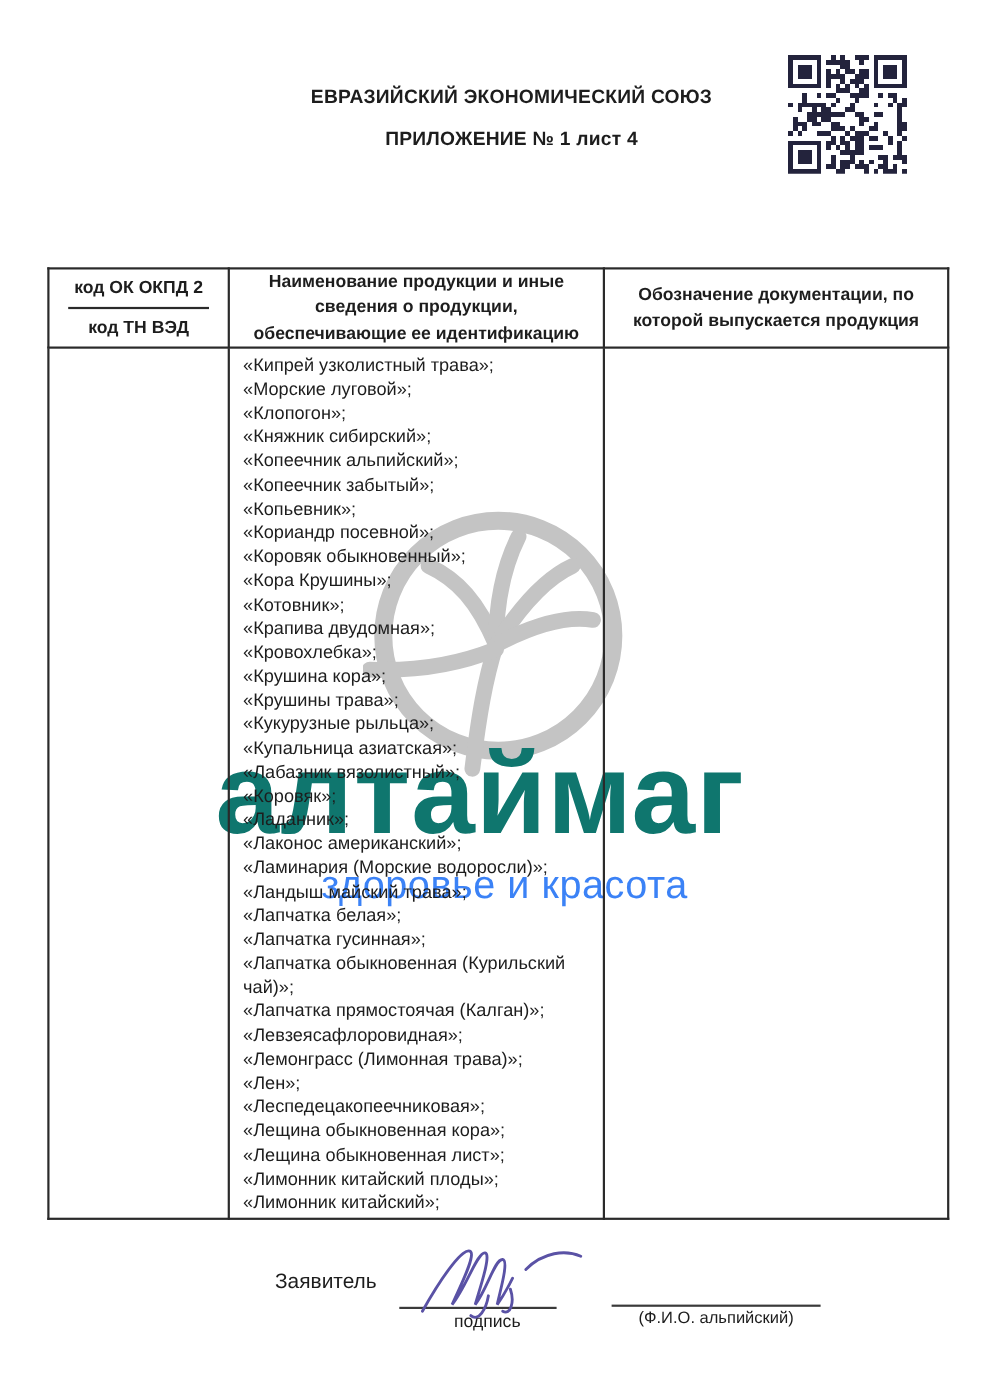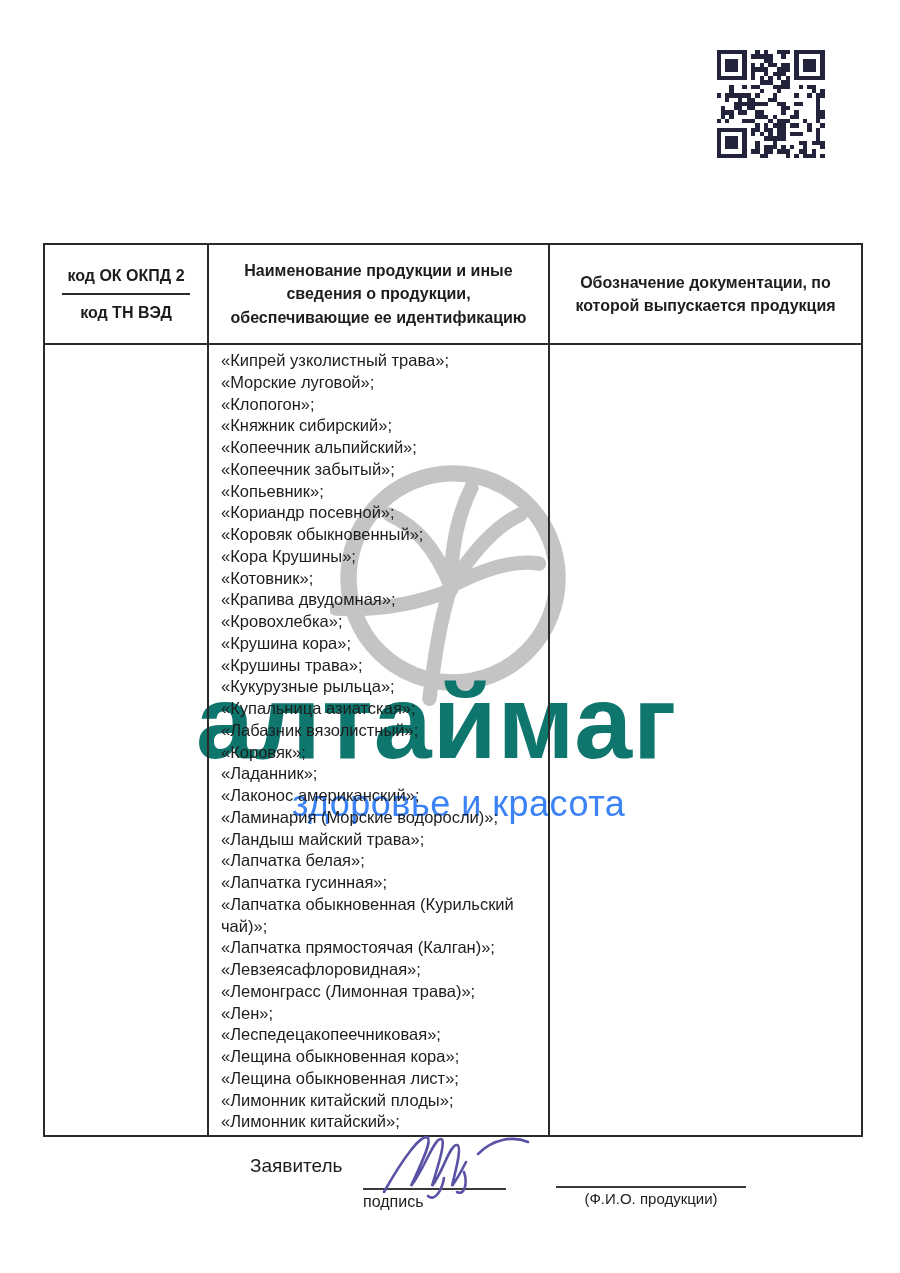--- a/index.html
+++ b/index.html
@@ -33,39 +33,41 @@
     font-size:36px;color:#3b82f6;letter-spacing:.5px;white-space:nowrap;
   }
   
   table.doc{
     position:absolute;left:43px;top:243px;width:818px;z-index:1;
     border-collapse:collapse;table-layout:fixed;
   }
   table.doc td{border:2px solid #2a2a2a;}
   td.th{
     height:70px;vertical-align:middle;text-align:center;
-    font-weight:bold;font-size:16px;line-height:1.45;padding:14px 8px;
+    font-weight:bold;font-size:16px;line-height:1.45;padding:0 8px;
   }
   .frac-line{border-top:2px solid #2a2a2a;width:128px;margin:5px auto 6px auto;height:0;}
   td.body-cell{height:788px;vertical-align:top;}
   .products{padding:4px 8px 0 11px;font-size:16.5px;line-height:21.75px;}
   
   .applicant-label{position:absolute;left:250px;top:1155px;font-size:19px;z-index:1;}
   .sig-svg{position:absolute;left:378px;top:1126px;width:200px;height:78px;z-index:2;}
   .sig-line{position:absolute;left:363px;top:1188px;width:143px;border-top:2px solid #3a3a3a;z-index:1;}
-  .sig-caption{position:absolute;left:363px;top:1193px;width:160px;font-size:16px;z-index:1;}
+  .sig-caption{position:absolute;left:363px;top:1193px;width:160px;text-align:center;font-size:16px;z-index:1;}
   .name-block{position:absolute;left:545px;top:1146px;width:210px;text-align:center;font-size:16.5px;line-height:20px;z-index:1;}
   .name-line{position:absolute;left:556px;top:1186px;width:190px;border-top:2px solid #3a3a3a;z-index:1;}
   .name-caption{position:absolute;left:556px;top:1190px;width:190px;text-align:center;font-size:15px;z-index:1;}
 </style>
 </head>
 <body>
 
 <div class="page">
 
+  <div class="hdr-line hdr-line1">ЕВРАЗИЙСКИЙ ЭКОНОМИЧЕСКИЙ СОЮЗ</div>
+  <div class="hdr-line hdr-line2">ПРИЛОЖЕНИЕ № 1 лист 4</div>
 
   <svg class="qr" id="qr-svg" viewBox="0 0 25 25" shape-rendering="crispEdges">
       <rect x="0" y="0" width="1" height="1" fill="#23233c"></rect>
       <rect x="1" y="0" width="1" height="1" fill="#23233c"></rect>
       <rect x="2" y="0" width="1" height="1" fill="#23233c"></rect>
       <rect x="3" y="0" width="1" height="1" fill="#23233c"></rect>
       <rect x="4" y="0" width="1" height="1" fill="#23233c"></rect>
       <rect x="5" y="0" width="1" height="1" fill="#23233c"></rect>
       <rect x="6" y="0" width="1" height="1" fill="#23233c"></rect>
       <rect x="9" y="0" width="1" height="1" fill="#23233c"></rect>
@@ -441,15 +443,15 @@
       <path d="M6 66 C24 34 44 6 50 12 C54 17 40 44 33 60 C46 44 56 12 63 13 C69 14 58 46 54 60 C65 46 72 18 79 19 C85 20 76 50 74 60 C79 53 84 44 88 36"></path>
       <path d="M66 52 C64 64 57 76 50 70"></path>
       <path d="M86 46 C90 58 86 70 79 66"></path>
       <path d="M100 28 C116 12 136 10 150 16"></path>
     </g>
   </svg>
   <div class="sig-line"></div>
   <div class="sig-caption">подпись</div>
 
   <div class="name-line"></div>
-  <div class="name-caption">(Ф.И.О. продукции)</div>
+  <div class="name-caption">(Ф.И.О. альпийский)</div>
 
 </div>
 
 </body></html>

